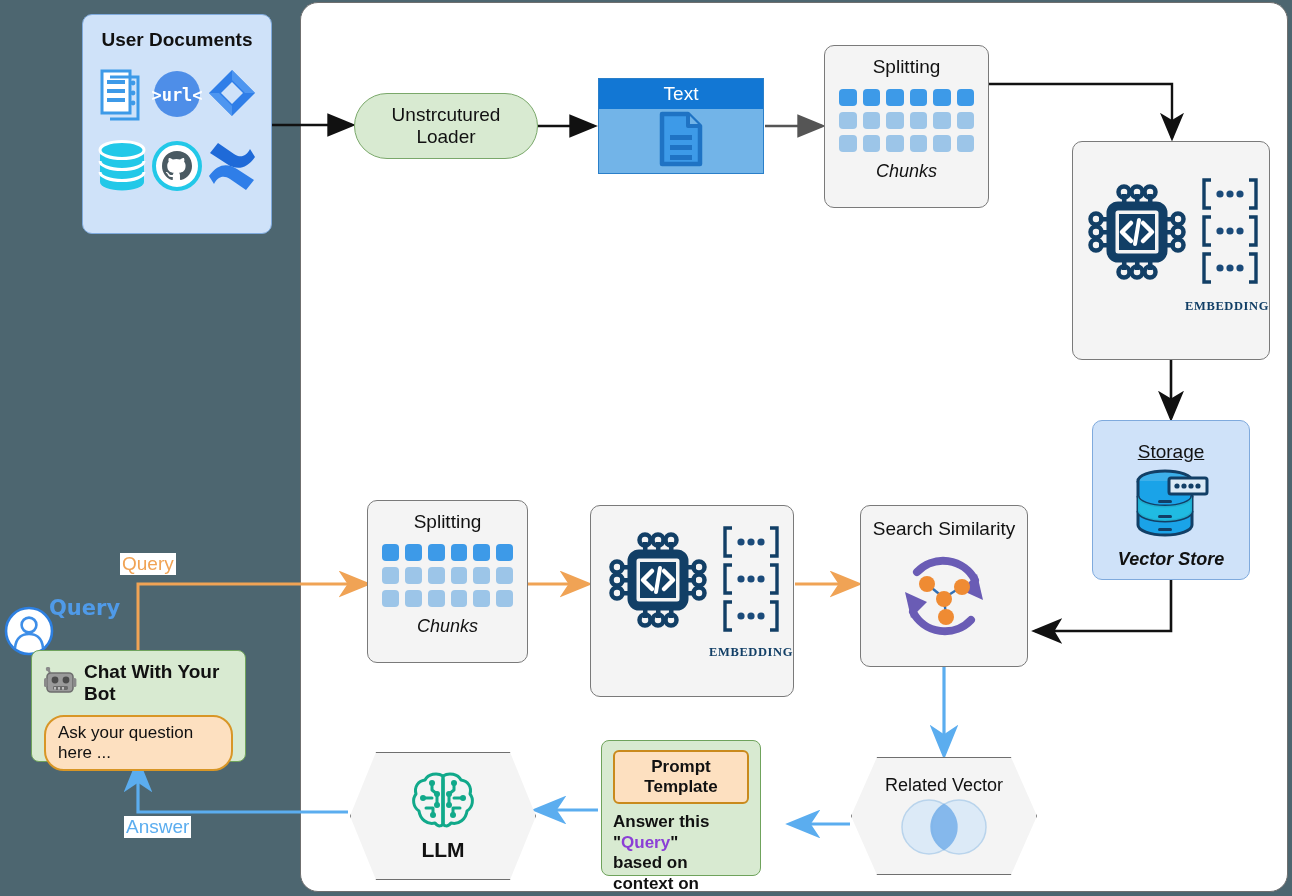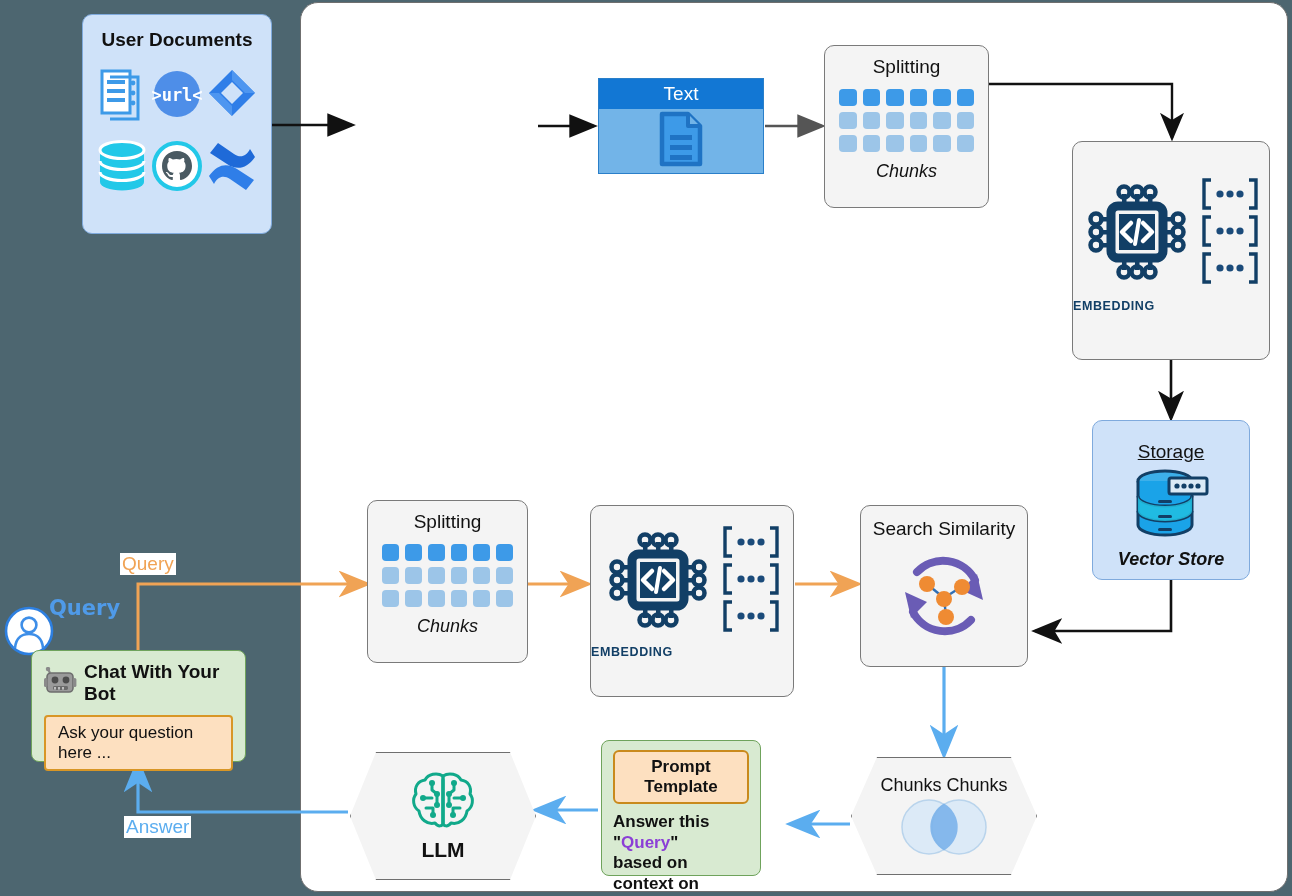--- a/index.html
+++ b/index.html
@@ -33,22 +33,23 @@
   .green-box{
     background:#d8ead1;border:1.8px solid #6fa35c;border-radius:8px;
   }
   .title{
     text-align:center;font-size:19px;color:#111;font-weight:400;
   }
   .subtitle{
     text-align:center;font-size:18px;color:#111;font-style:italic;
   }
   .embed-label{
-    text-align:left;font-size:12.5px;color:#123f66;font-weight:bold;
+    text-align:right;font-size:12.5px;color:#123f66;font-weight:bold;
     letter-spacing:0.6px;
+    font-family:Liberation Serif, serif;
   }
   
   .chunks{display:grid;grid-template-columns:repeat(6,1fr);gap:6px;}
   .chunks i{display:block;height:17px;border-radius:4px;background:#9cc5e8;}
   .chunks i.dark{background:#3d9ae8;}
   .chunks i.mid{background:#9cc5e8;}
   
   .textnode{position:absolute;box-sizing:border-box;border:1.5px solid #2a7fc9;}
   .textnode .hdr{
     background:#1277d4;color:#fff;text-align:center;font-size:19px;
@@ -65,21 +66,21 @@
   }
   .hex .hexinner{position:relative;width:100%;height:100%;
     display:flex;flex-direction:column;align-items:center;justify-content:center;}
   
   .docicons{display:grid;grid-template-columns:repeat(3,1fr);row-gap:14px;
     justify-items:center;align-items:center;}
   
   .chatbox{position:absolute;box-sizing:border-box;}
   .chat-title{display:flex;align-items:center;gap:6px;font-size:19px;color:#111;font-weight:bold;}
   .chat-input{
-    margin-top:10px;background:#fde0c0;border:2px solid #d89626;border-radius:4px;
+    margin-top:10px;background:#fde0c0;border:2px solid #d89626;border-radius:20px;
     font-size:17px;color:#111;padding:6px 12px;
   }
   .lbl{
     position:absolute;background:#fff;font-size:19px;padding:0 2px;white-space:nowrap;
   }
   .lbl.query{color:#f0a355;}
   .lbl.answer{color:#5badef;}
   .userlabel{position:absolute;color:#4f9ae8;font-weight:bold;font-size:21px;
     font-family:"DejaVu Sans", sans-serif;}
   
@@ -203,20 +204,26 @@
 
       <span>
         <svg width="52" height="50" viewBox="0 0 52 50">
           <path d="M3,35 C12,22 22,22 31,28 L48,39 L40,49 L24,38 C18,34 12,35 8,43 z" fill="#2f7ee8"></path>
           <path d="M49,16 C40,29 30,29 21,23 L4,12 L12,2 L28,13 C34,17 40,16 44,8 z" fill="#1f6ad8"></path>
         </svg>
       </span>
     </div>
   </div>
 
+  <div class="box green-pill" style="left:354px;top:93px;width:184px;height:66px;">
+    <div>
+      <span>Unstrcutured</span><br>
+      <span>Loader</span>
+    </div>
+  </div>
 
   <div class="textnode" style="left:598px;top:78px;width:166px;height:96px;">
     <div class="hdr">Text</div>
     <div class="body">
       <span>
         <svg width="54" height="58" viewBox="0 0 54 58">
           <path d="M8,4 L34,4 L46,16 L46,54 L8,54 z" fill="#3d9ae8" stroke="#1f73c4" stroke-width="4.5" stroke-linejoin="round"></path>
           <path d="M34,4 L34,16 L46,16" fill="#72b4e8" stroke="#1f73c4" stroke-width="4" stroke-linejoin="round"></path>
           <rect x="16" y="25" width="22" height="5" fill="#1f73c4"></rect>
           <rect x="16" y="35" width="22" height="5" fill="#1f73c4"></rect>
@@ -455,21 +462,21 @@
               <circle cx="57" cy="73" r="8"></circle>
           </g>
         </svg>
       </span>
     </div>
   </div>
 
   <div class="hex" style="left:851px;top:757px;width:186px;height:118px;">
     <div class="hexbg"></div>
     <div class="hexinner">
-      <div class="title" style="font-size:18px;margin-top:2px;">Chunks Chunks</div>
+      <div class="title" style="font-size:18px;margin-top:2px;">Related Vector</div>
       <span style="margin-top:2px;">
         <svg width="106" height="58" viewBox="0 0 106 58">
           <circle cx="38" cy="29" r="27" fill="#dceaf7" stroke="#b9d4ec" stroke-width="1.5"></circle>
           <circle cx="68" cy="29" r="27" fill="#dceaf7" stroke="#b9d4ec" stroke-width="1.5"></circle>
           <path d="M53,5.5 A27,27 0 0 1 53,52.5 A27,27 0 0 1 53,5.5 z" fill="#7bb2ea" opacity="0.9"></path>
         </svg>
       </span>
     </div>
   </div>
 

